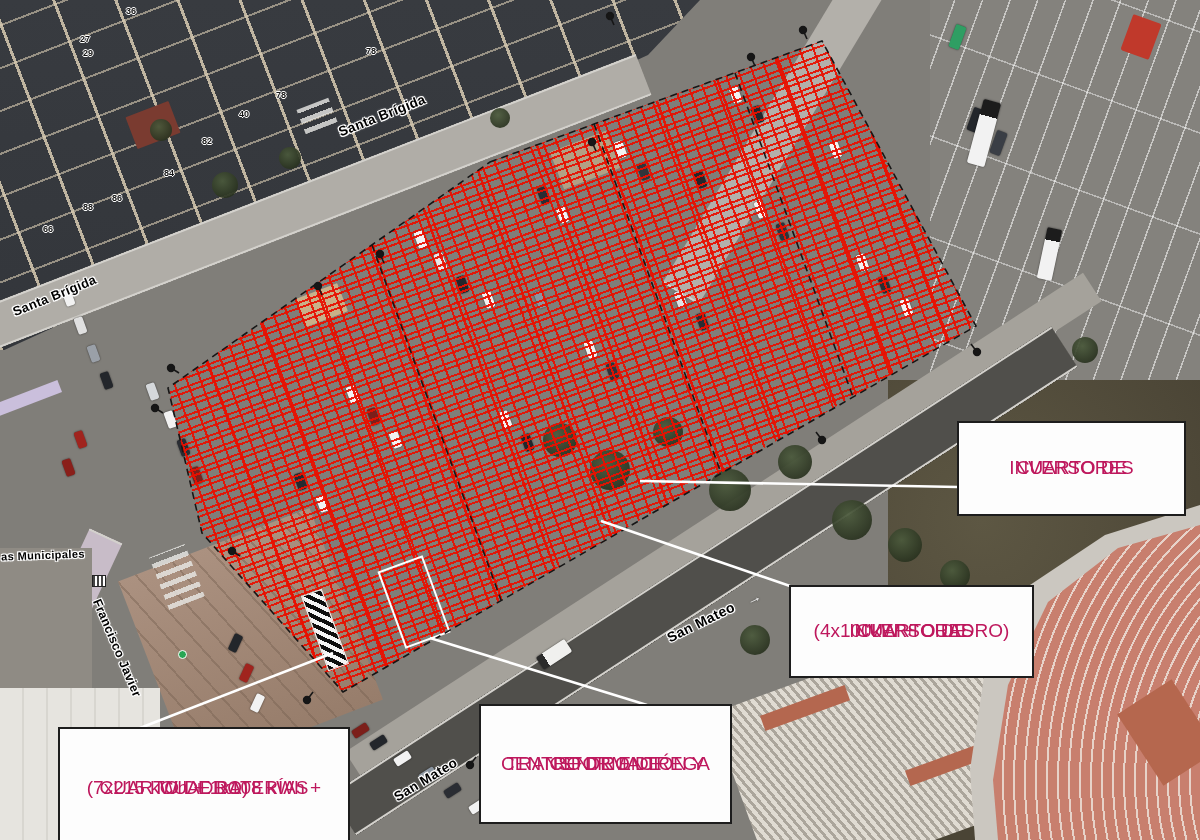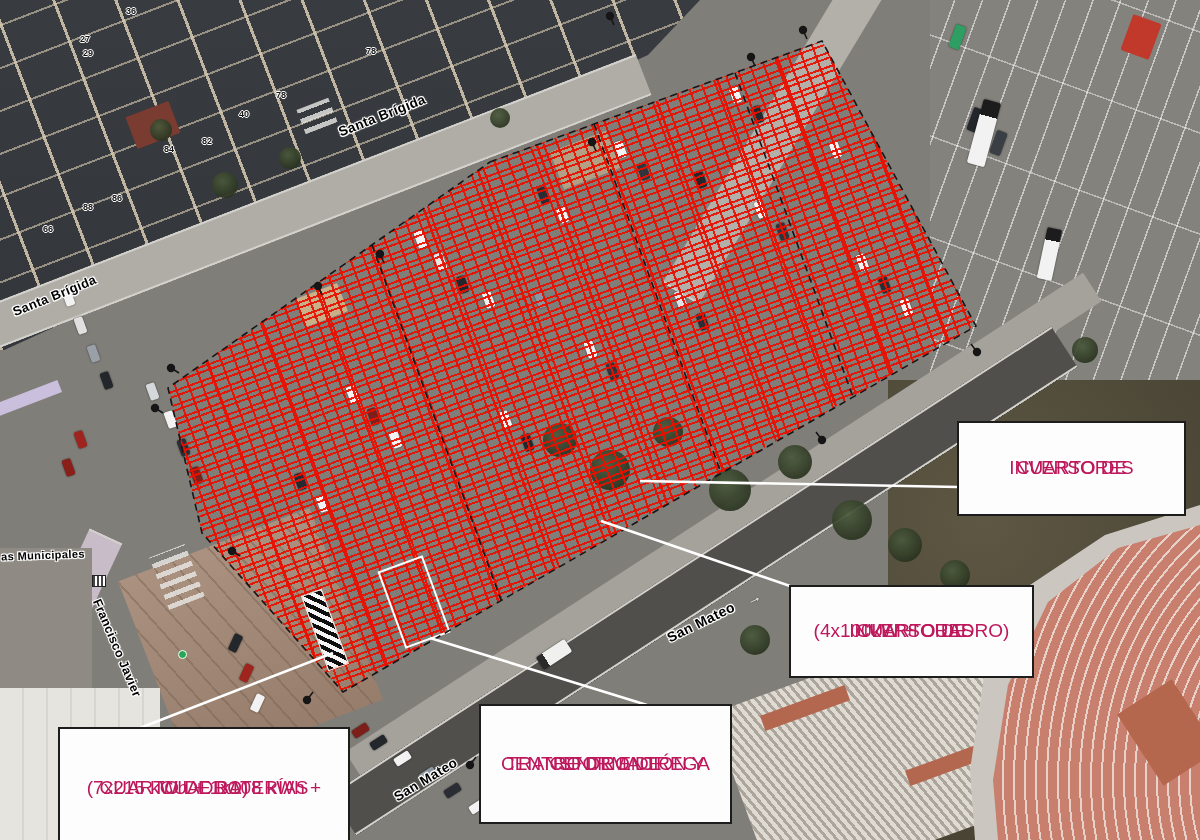--- a/index.html
+++ b/index.html
@@ -230,21 +230,21 @@
   <div class="street-label" style="left:746px;top:589px;transform:rotate(-25deg);color:#f2f2f2;font-size:15px;text-shadow:0 0 2px #333;">→</div>
   <div style="left:92px;top:575px;width:14px;height:12px;z-index:45;background:linear-gradient(90deg,#444 0 2px,#fff 2px 4px,#444 4px 6px,#fff 6px 8px,#444 8px 10px,#fff 10px 12px,#444 12px);border:1px solid #222;"></div>
 
   <span class="hn" style="left:118px;top:6px;margin-left:8px;">36</span>
   <span class="hn" style="left:80px;top:34px;">27</span>
   <span class="hn" style="left:46px;top:48px;padding-left:37px;">29</span>
   <span class="hn" style="left:366px;top:46px;">78</span>
   <span class="hn" style="left:276px;top:90px;">78</span>
   <span class="hn" style="left:239px;top:109px;">40</span>
   <span class="hn" style="left:202px;top:136px;">82</span>
-  <span class="hn" style="left:164px;top:144px;">84</span>
+  <span class="hn" style="left:164px;top:168px;">84</span>
   <span class="hn" style="left:112px;top:176px;margin-top:17px;">86</span>
   <span class="hn" style="left:83px;top:202px;">88</span>
   <span class="hn" style="left:43px;top:224px;">66</span>
 
   <div class="callout" style="left:957px;top:421px;width:229px;height:95px;">
     <span>CUARTO DE</span>
     <span>INVERSORES</span>
   </div>
   <div class="callout" style="left:789px;top:585px;width:245px;height:93px;">
     <span>CUARTO DE</span>

